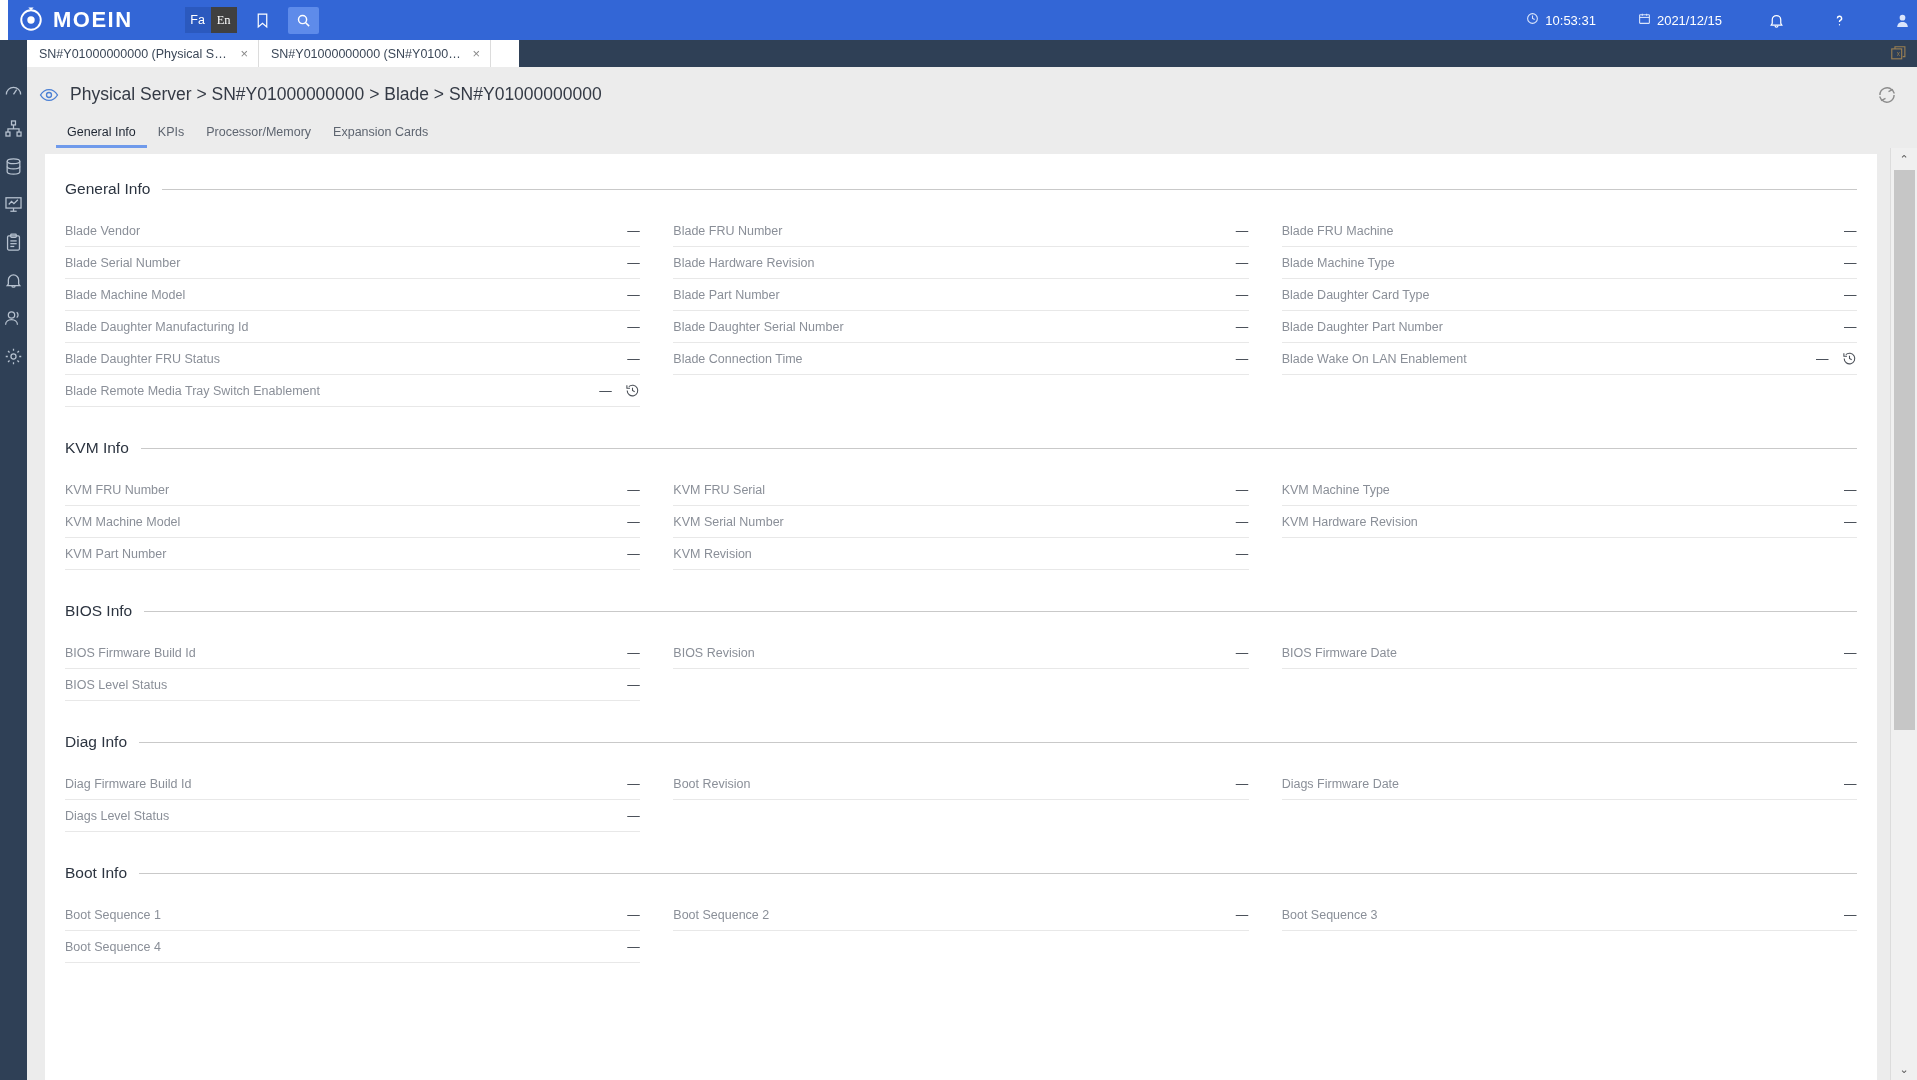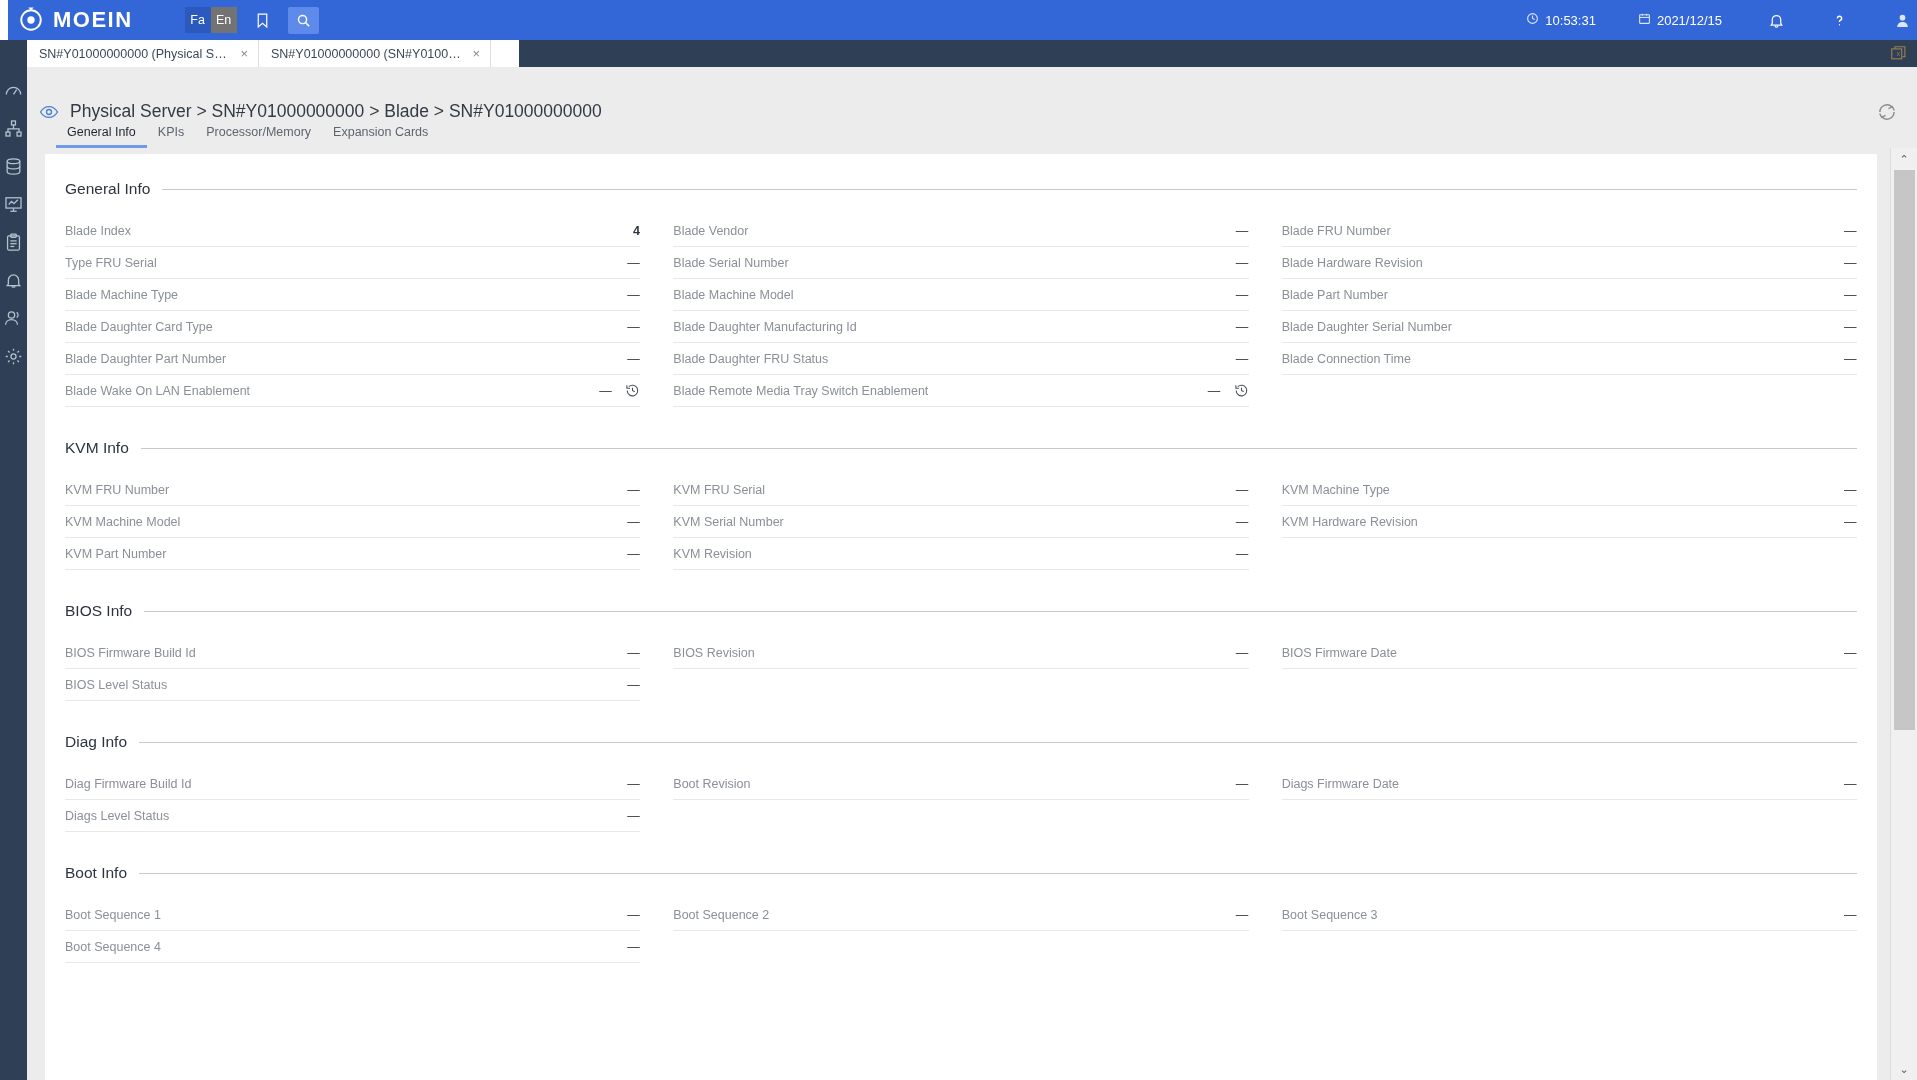--- a/index.html
+++ b/index.html
@@ -26,21 +26,21 @@
     color: #ffffff; font-size: 22px; font-weight: 700;
     letter-spacing: 1.5px;
   }
   .lang-group { display: flex; margin-left: 52px; }
   .lang-btn {
     width: 26px; height: 26px;
     display: flex; align-items: center; justify-content: center;
     font-size: 12.5px; color: #ffffff;
     background: #2b59be;
   }
-  .lang-btn.active { background: #737373; }
+  .lang-btn.active { background: #404040; font-family: Liberation Serif, serif; }
   .icon-btn {
     width: 31px; height: 27px; margin-left: 10px;
     display: flex; align-items: center; justify-content: center;
     color: #fff;
   }
   .icon-btn.accent { background: #5e8bea; border-radius: 2px; }
   .topbar-right {
     margin-left: auto; display: flex; align-items: center;
     color: #ffffff; font-size: 13px; padding-right: 14px; gap: 16px;
   }
@@ -80,21 +80,21 @@
     display: flex; flex-direction: column; align-items: center;
     padding-top: 14px; gap: 19px;
   }
   .side-icon { width: 19px; height: 19px; color: #b7c2d0; display:block; }
 
   
   .pagehead {
     position: absolute; top: 67px; left: 27px;
     width: 1890px; height: 55px;
     background: #ececec;
-    display: flex; align-items: flex-end;
+    display: flex; align-items: center;
   }
   .pagehead .eye { margin-left: 12px; color: #4a7fd4; display:flex; }
   .breadcrumb {
     margin-left: 11px;
     font-size: 17.5px; color: #343a45; font-weight: 400;
   }
   .refresh-btn { margin-left: auto; margin-right: 20px; color: #8c8c8c; display:flex; }
 
   
   .subtabs {
@@ -355,33 +355,29 @@
 </div>
 
 <div class="content-wrap">
   <div class="card" id="card">
       <div class="section-title-row">
         <div class="section-title">General Info</div>
         <div class="section-rule"></div>
       </div>
       <div class="grid">
         <div class="field">
-          <span class="f-label">Blade Index</span>
-          <span class="f-value">4</span>
-        </div>
-        <div class="field">
           <span class="f-label">Blade Vendor</span>
           <span class="f-value dash">—</span>
         </div>
         <div class="field">
           <span class="f-label">Blade FRU Number</span>
           <span class="f-value dash">—</span>
         </div>
         <div class="field">
-          <span class="f-label">Type FRU Serial</span>
+          <span class="f-label">Blade FRU Machine</span>
           <span class="f-value dash">—</span>
         </div>
         <div class="field">
           <span class="f-label">Blade Serial Number</span>
           <span class="f-value dash">—</span>
         </div>
         <div class="field">
           <span class="f-label">Blade Hardware Revision</span>
           <span class="f-value dash">—</span>
         </div>

